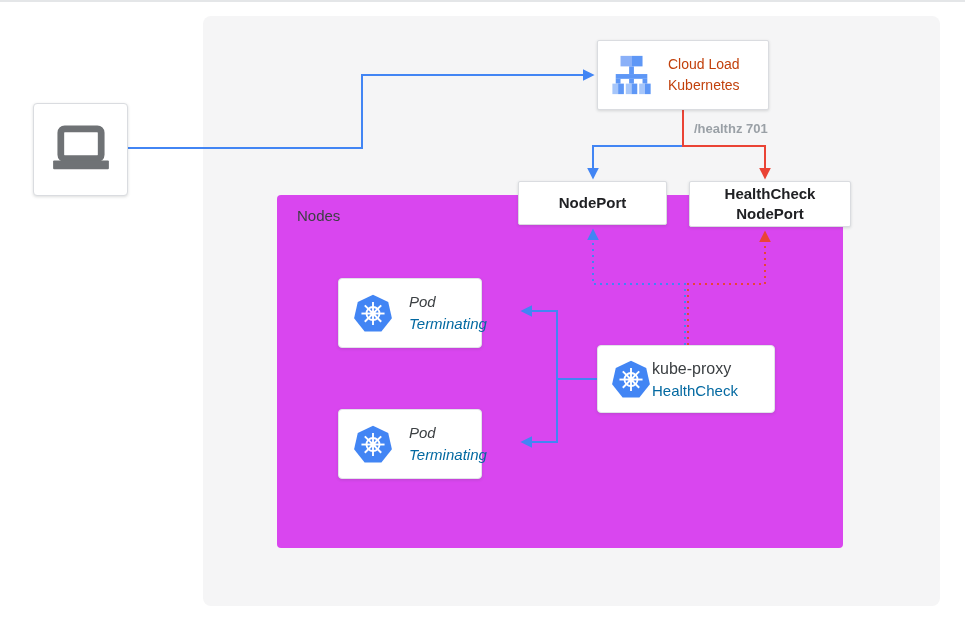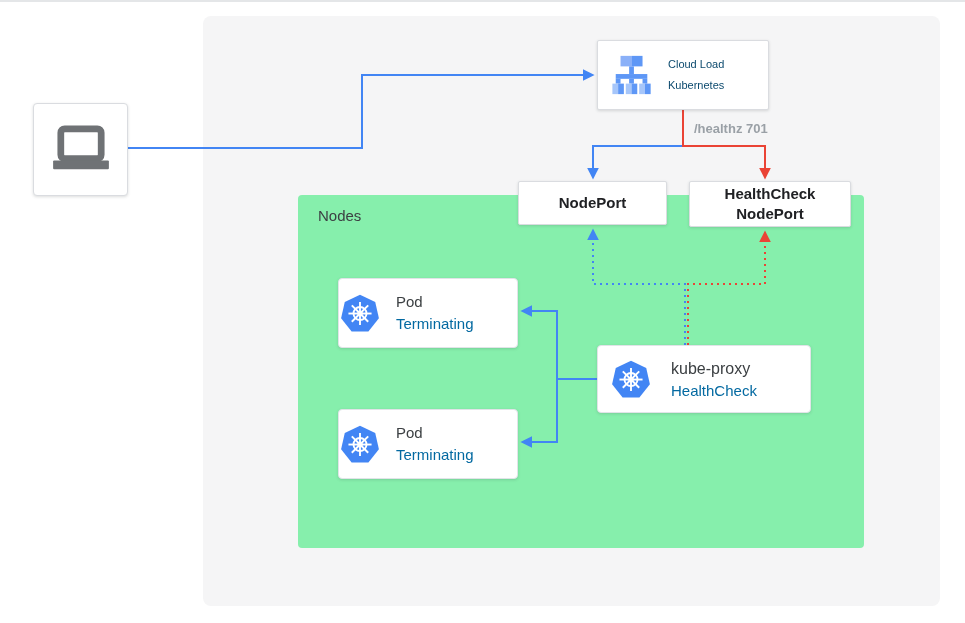--- a/index.html
+++ b/index.html
@@ -6,42 +6,42 @@
   body{
     width:965px;height:623px;position:relative;background:#ffffff;
     font-family:"Liberation Sans", sans-serif;overflow:hidden;
   }
   .top-rule{position:absolute;top:0;left:0;width:965px;height:2px;background:#e4e6e8;}
   .panel{
     position:absolute;left:203px;top:16px;width:737px;height:590px;
     background:#f5f5f6;border-radius:8px;
   }
   .nodes-group{
-    position:absolute;left:298px;top:195px;width:566px;height:353px;
-    background:#86efac;border-radius:4px;
+    position:absolute;left:277px;top:195px;width:566px;height:353px;
+    background:#d946ef;border-radius:4px;
   }
   .nodes-label{
     position:absolute;left:20px;top:12px;font-size:15px;color:#3c4043;
   }
   .card{
     position:absolute;background:#ffffff;border:1px solid #dadce0;
     box-sizing:border-box;box-shadow:0 1px 3px rgba(60,64,67,.18);
     display:flex;align-items:center;
   }
   .clb-box{left:597px;top:40px;width:172px;height:70px;border-radius:2px;padding-left:11px;gap:13px;}
-  .clb-text{font-size:11px;color:#0c4a6e;line-height:21px;}
+  .clb-text{font-size:14px;color:#c2410c;line-height:21px;}
   .port-box{justify-content:center;text-align:center;border-radius:2px;}
   .nodeport-box{left:518px;top:181px;width:149px;height:44px;}
   .hc-box{left:689px;top:181px;width:162px;height:46px;}
   .port-label{font-size:15px;font-weight:bold;color:#202124;line-height:20px;}
-  .pod-box{left:338px;width:180px;height:70px;border-radius:4px;border-color:#e1e4e8;gap:15px;}
+  .pod-box{left:338px;width:144px;height:70px;border-radius:4px;border-color:#e1e4e8;padding-left:13px;gap:15px;font-style:italic;}
   .pod1{top:278px;} .pod2{top:409px;}
   .node-title{font-size:15px;color:#3c4043;line-height:22px;}
   .node-sub{font-size:15px;color:#0369a1;line-height:22px;}
-  .kp-box{left:597px;top:345px;width:214px;height:68px;border-radius:4px;border-color:#e1e4e8;padding-left:12px;gap:19px;}
+  .kp-box{left:597px;top:345px;width:178px;height:68px;border-radius:4px;border-color:#e1e4e8;padding-left:12px;gap:0;}
   .kp-title{font-size:16px;color:#3c4043;line-height:23px;}
   .laptop-box{left:33px;top:103px;width:95px;height:93px;border-radius:4px;justify-content:center;}
   .healthz{
     position:absolute;left:694px;top:121px;font-size:13px;font-weight:bold;color:#9aa0a6;
   }
   .wires{position:absolute;left:0;top:0;width:965px;height:623px;z-index:5;}
   .card,.healthz,.nodes-label-wrap{z-index:10;}
   .nodes-group{z-index:1;}
   .icon{flex:0 0 auto;display:block;}
 </style>

